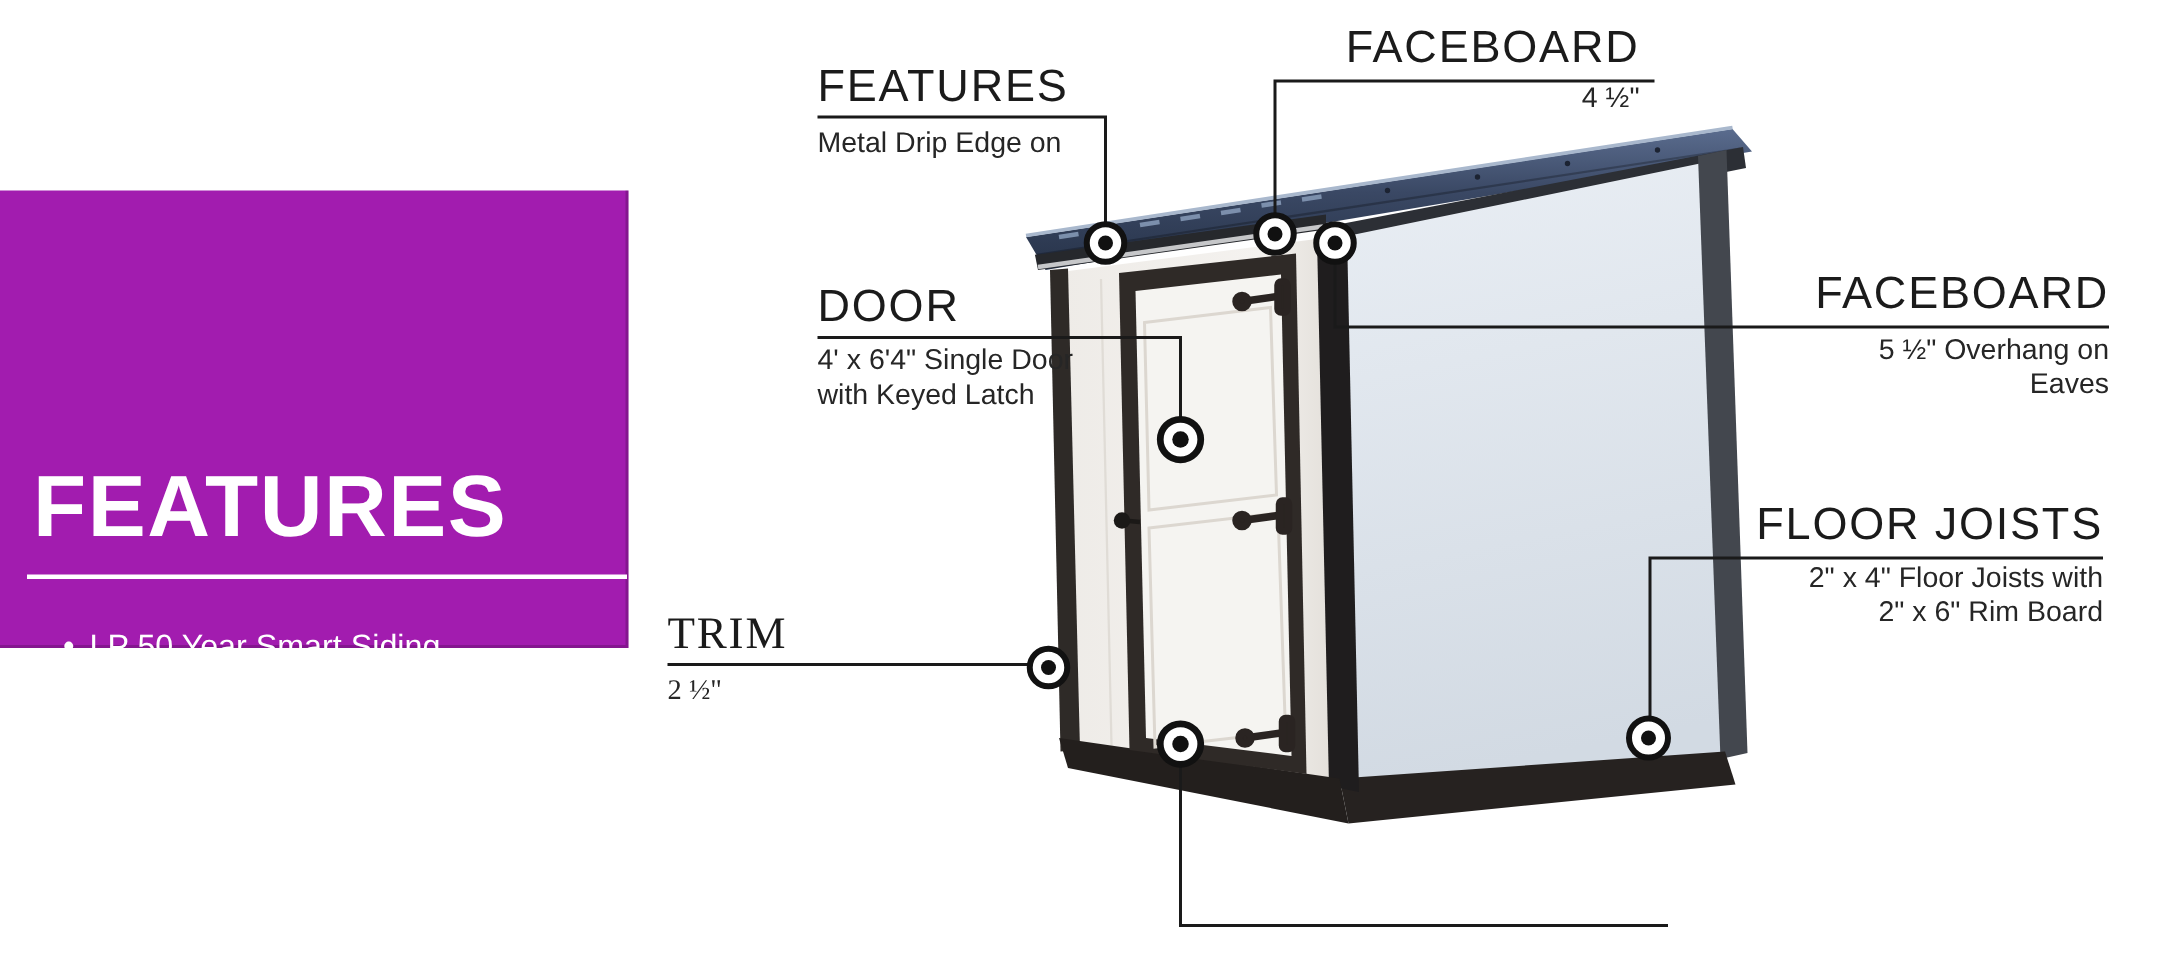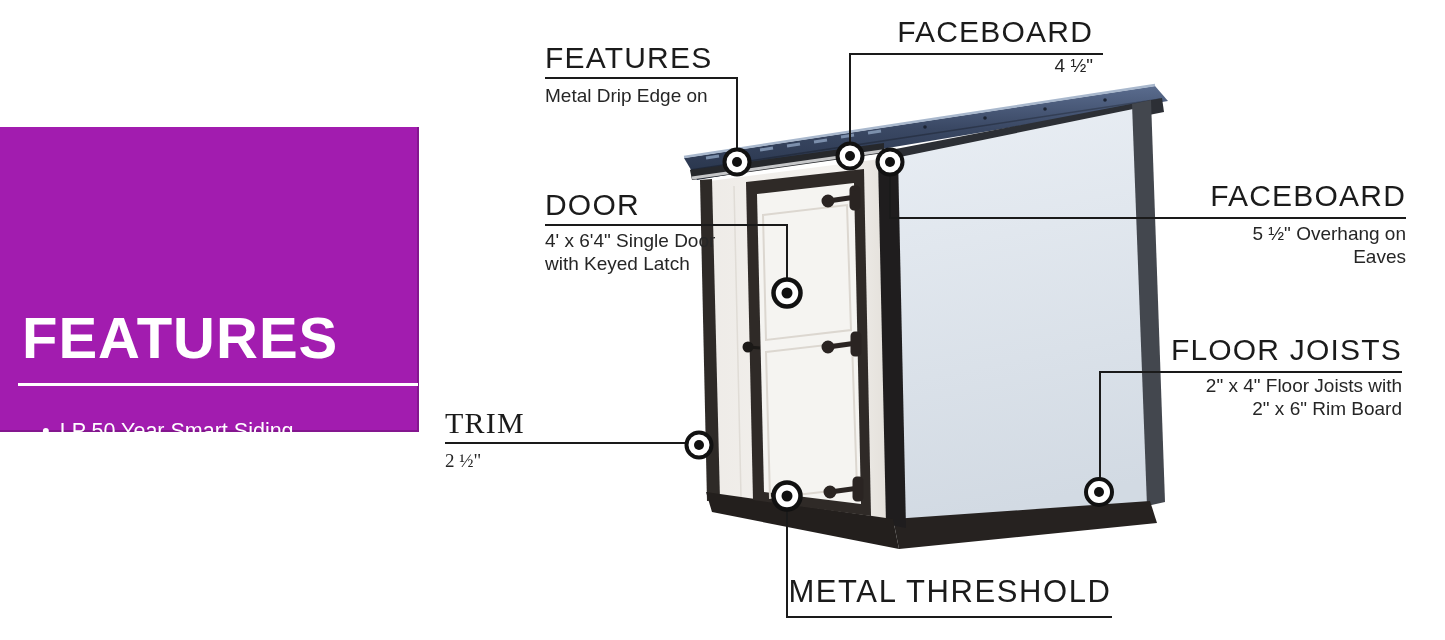--- a/index.html
+++ b/index.html
@@ -204,17 +204,14 @@
   </div>
 
   <div class="callout co-floorjoists align-right">
     <div class="co-title">FLOOR JOISTS</div>
     <div class="co-sub">
       <div>2" x 4" Floor Joists with</div>
       <div>2" x 6" Rim Board</div>
     </div>
   </div>
 
-  <div class="callout co-threshold">
-    <div class="co-title">METAL THRESHOLD</div>
-  </div>
 
 </div>
 
 </body></html>

